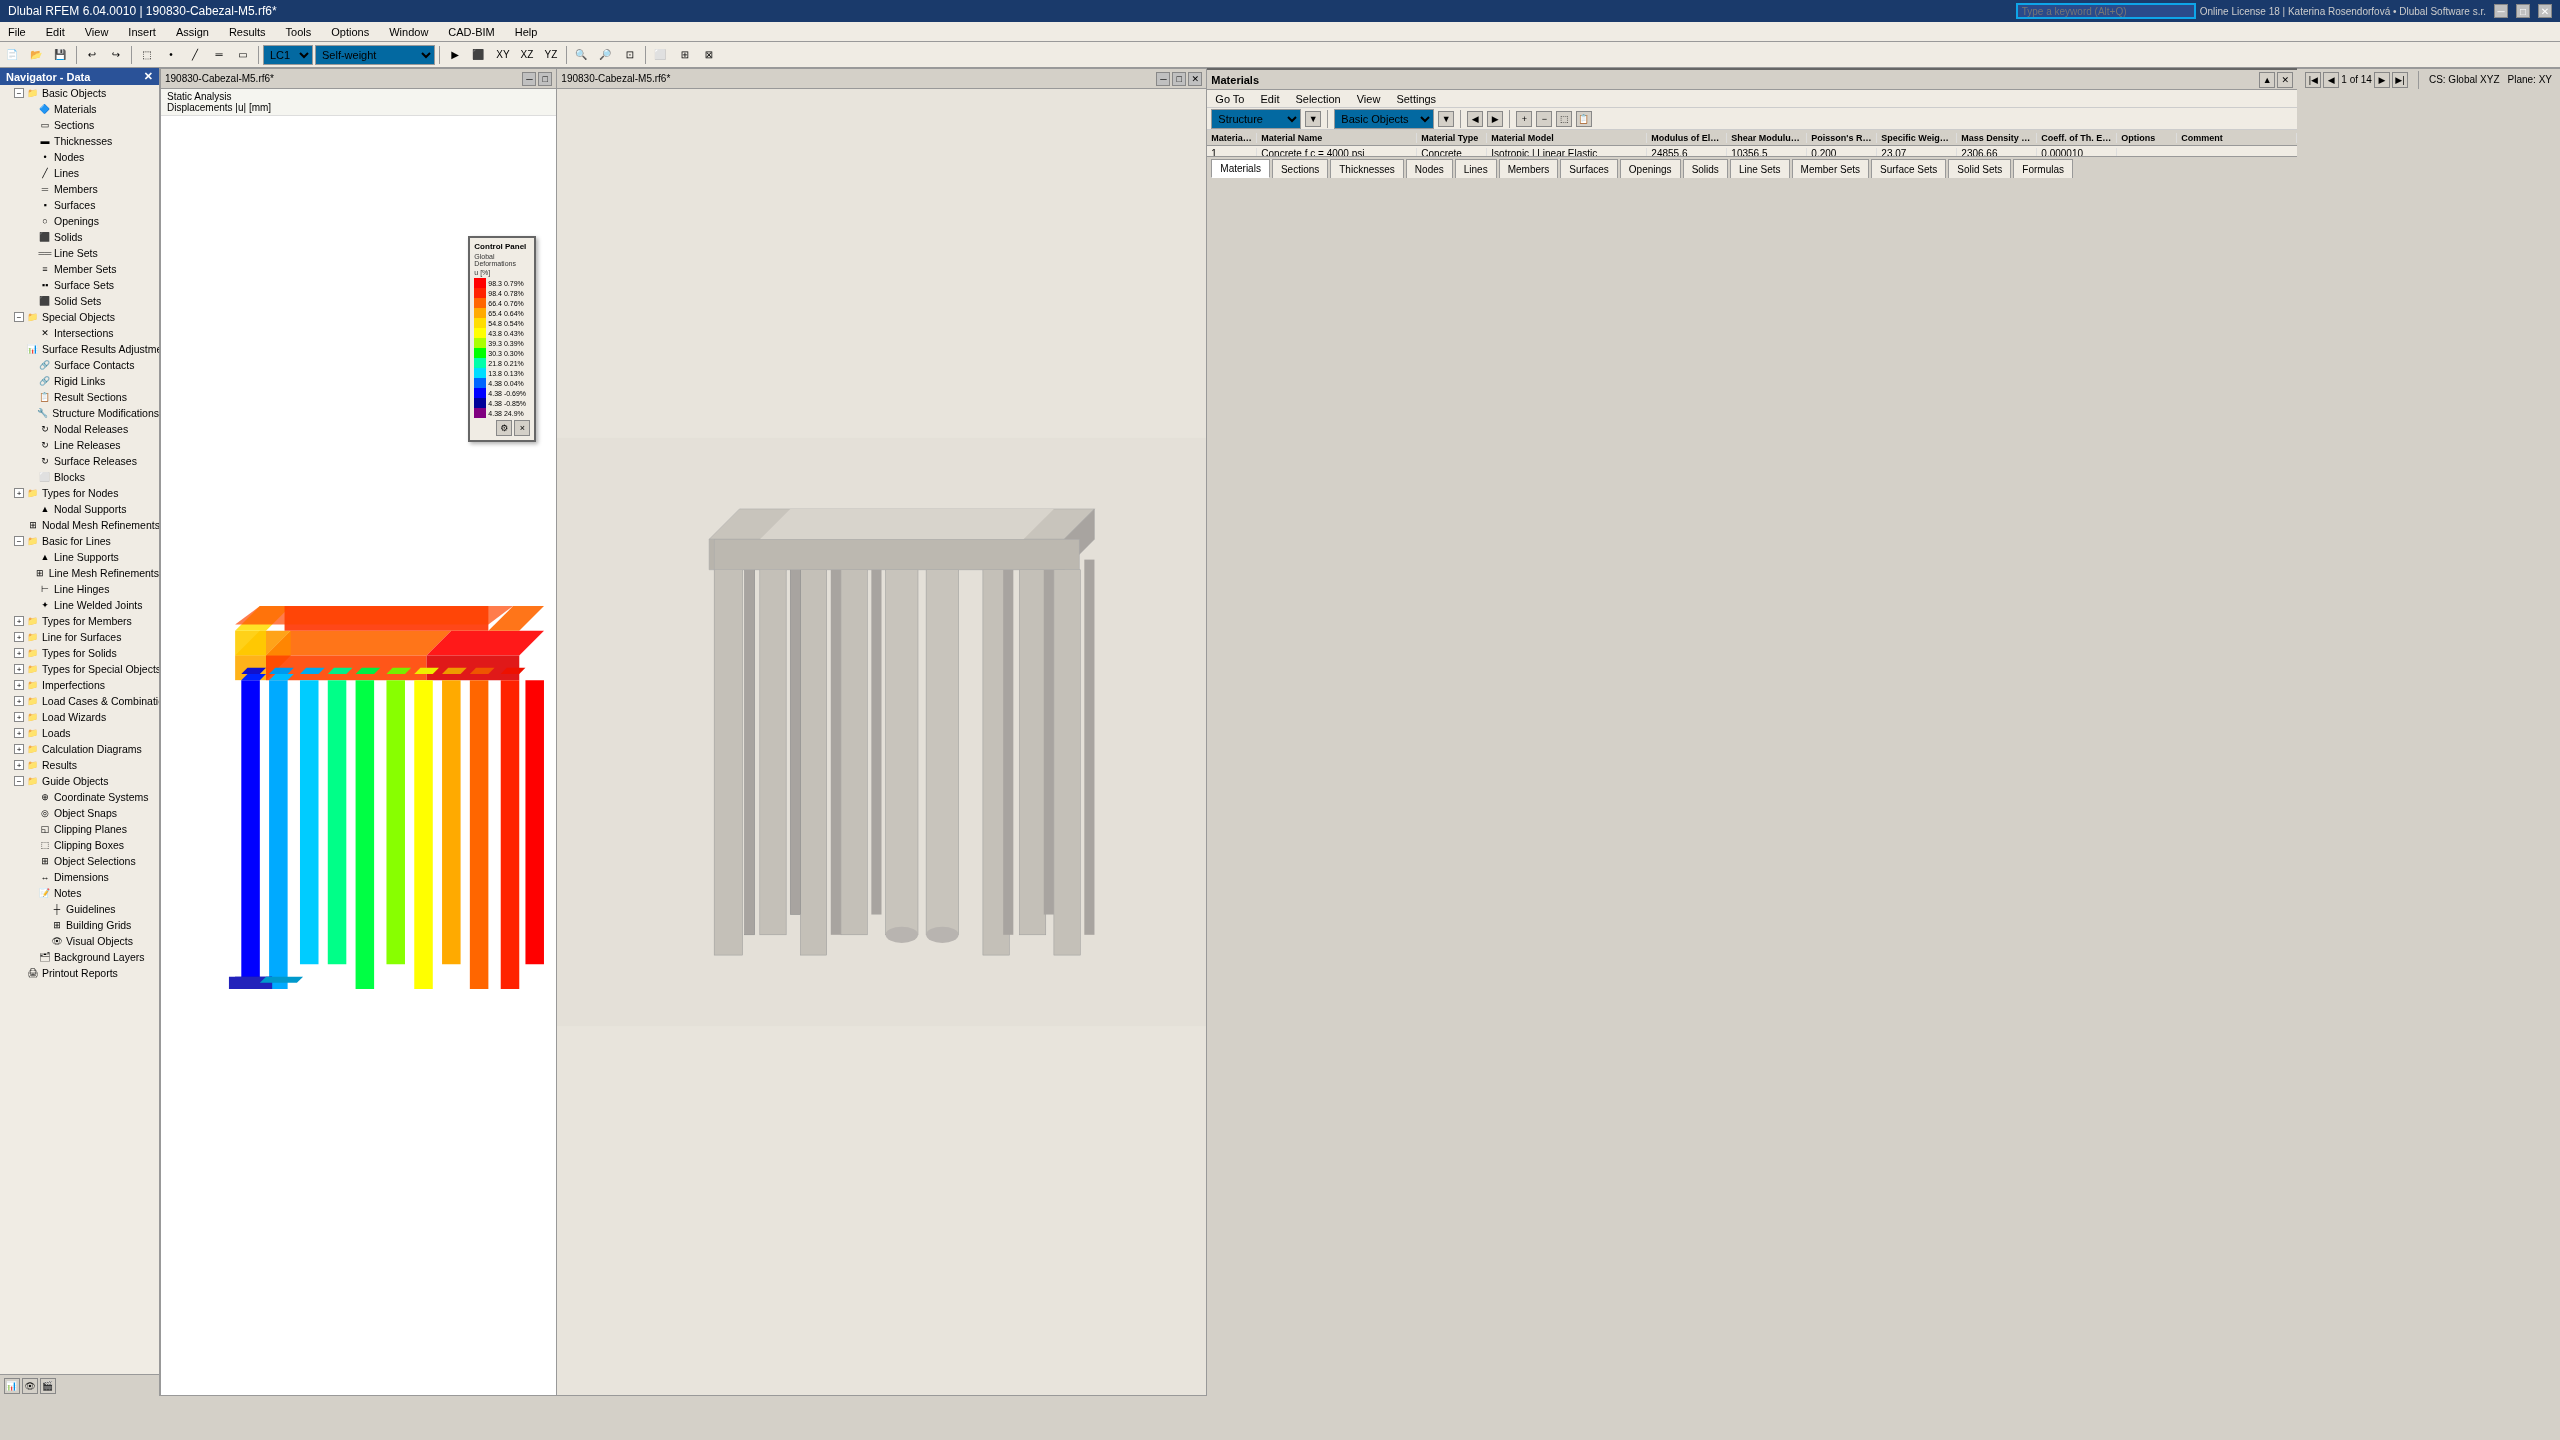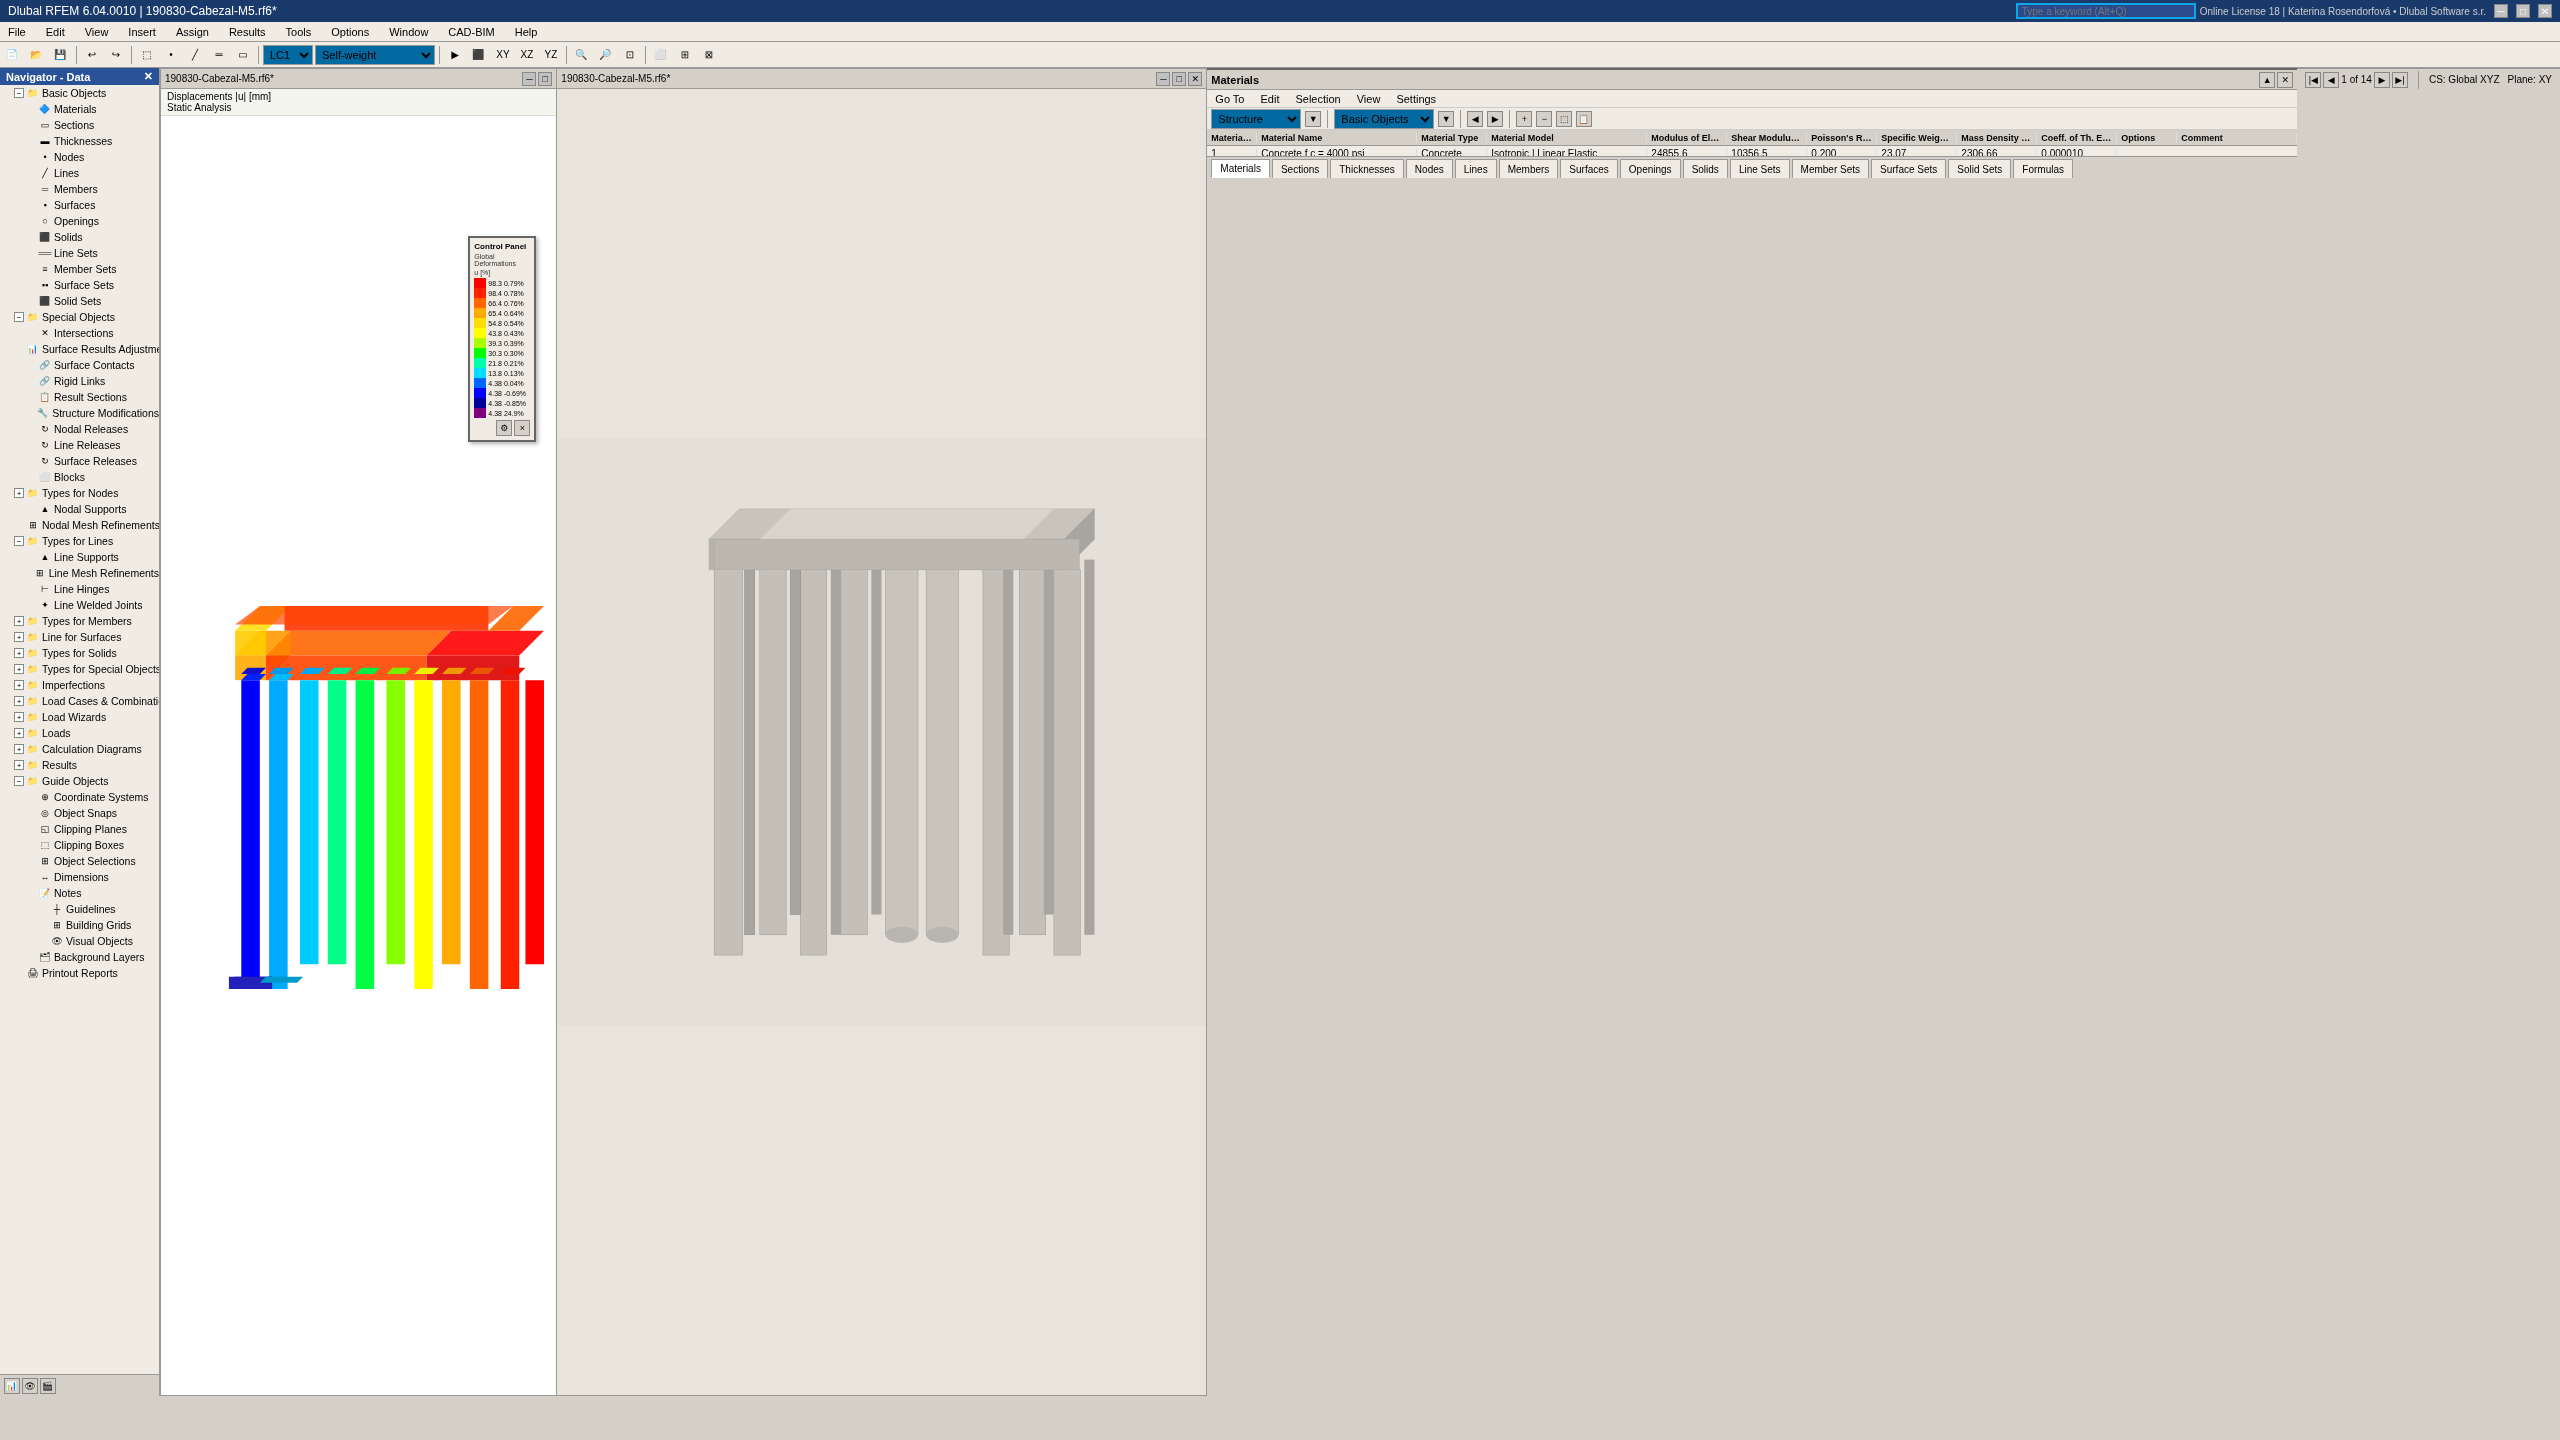--- a/index.html
+++ b/index.html
@@ -287,21 +287,21 @@
           <span>Nodal Supports</span>
         </div>
         <div class="tree-item" style="padding-left: 26px;">
           <span style="width: 12px; display: inline-block;"></span>
           <span class="tree-icon" style="font-size: 9px;">⊞</span>
           <span>Nodal Mesh Refinements</span>
         </div>
         <div class="tree-item" style="padding-left: 14px;">
           <span class="expand-btn">−</span>
           <span class="tree-icon" style="font-size: 9px;">📁</span>
-          <span>Types for Lines</span>
+          <span>Basic for Lines</span>
         </div>
         <div class="tree-item" style="padding-left: 26px;">
           <span style="width: 12px; display: inline-block;"></span>
           <span class="tree-icon" style="font-size: 9px;">▲</span>
           <span>Line Supports</span>
         </div>
         <div class="tree-item" style="padding-left: 26px;">
           <span style="width: 12px; display: inline-block;"></span>
           <span class="tree-icon" style="font-size: 9px;">⊞</span>
           <span>Line Mesh Refinements</span>
@@ -448,22 +448,22 @@
         <div class="viewport-title-bar">
           <div style="display:flex;align-items:center;gap:4px;">
             <span>190830-Cabezal-M5.rf6*</span>
           </div>
           <div style="display:flex;gap:2px;">
             <div class="viewport-title-btn">─</div>
             <div class="viewport-title-btn">□</div>
           </div>
         </div>
         <div class="viewport-info">
+          <div>Static Analysis</div>
           <div>Displacements |u| [mm]</div>
-          <div>Static Analysis</div>
         </div>
 
         <div class="model-canvas">
           <svg class="model-svg" viewBox="0 0 640 560">
 
             <rect width="640" height="560" fill="white"></rect>
 
             <polygon points="170,80 430,80 470,40 210,40" fill="#ff6600" opacity="0.9"></polygon>
             <polygon points="170,80 170,120 210,80 210,40" fill="#ff8800" opacity="0.9"></polygon>
             <polygon points="170,80 430,80 430,120 170,120" fill="#ff4400" opacity="0.9"></polygon>

